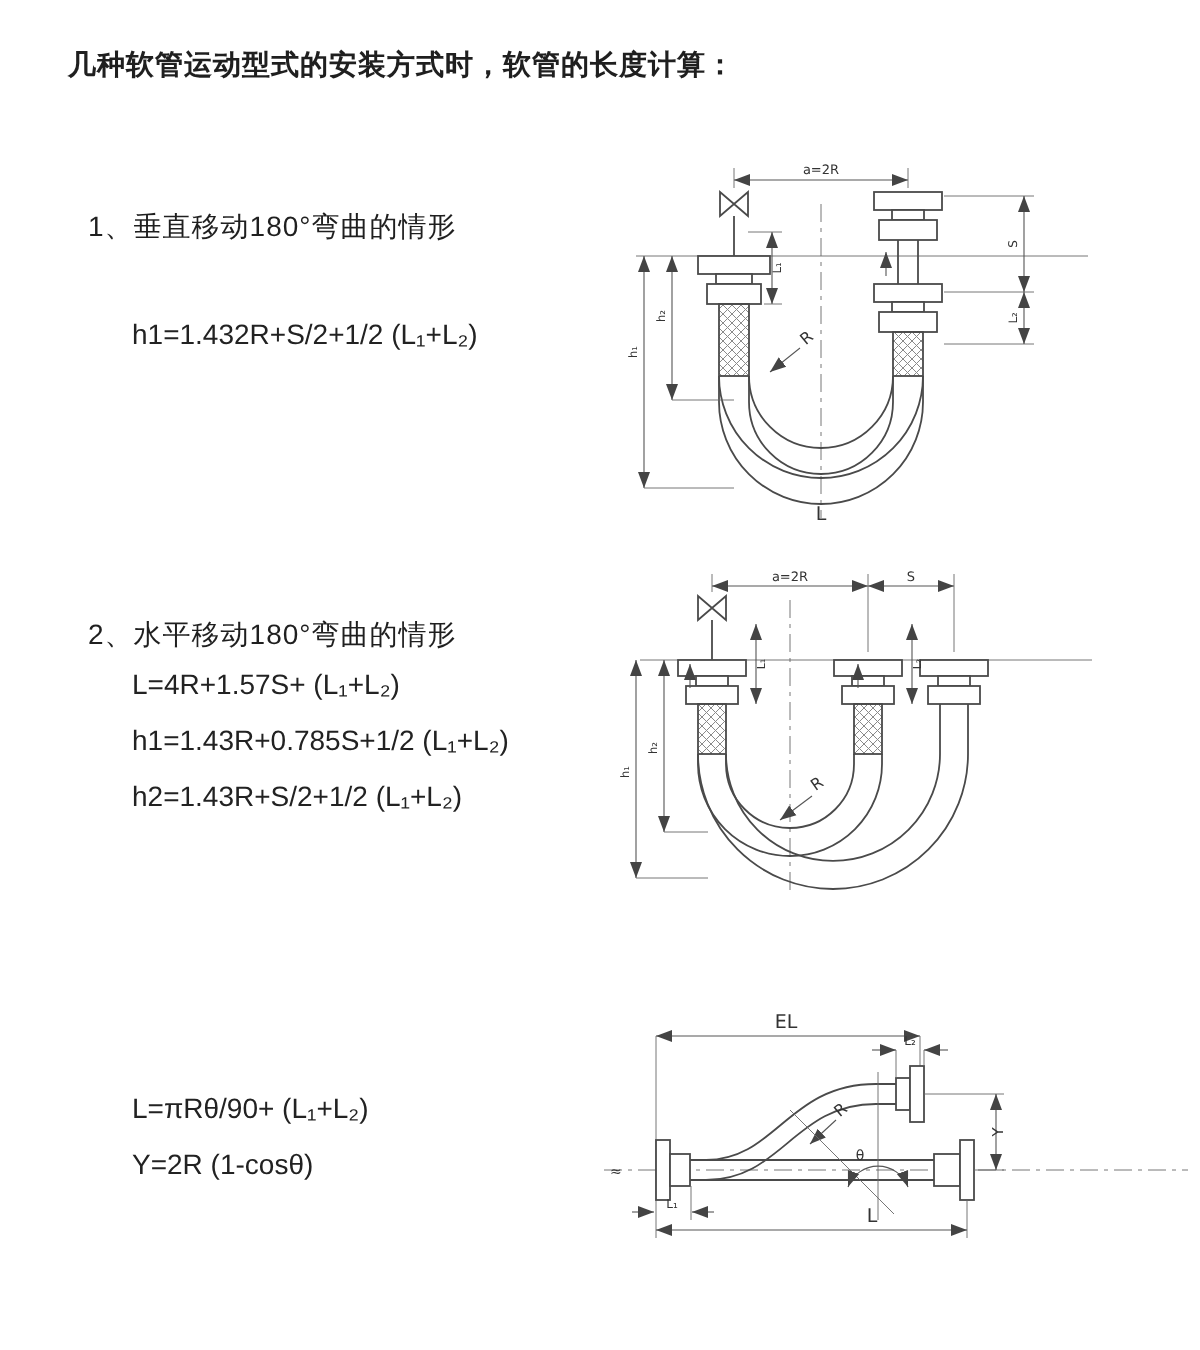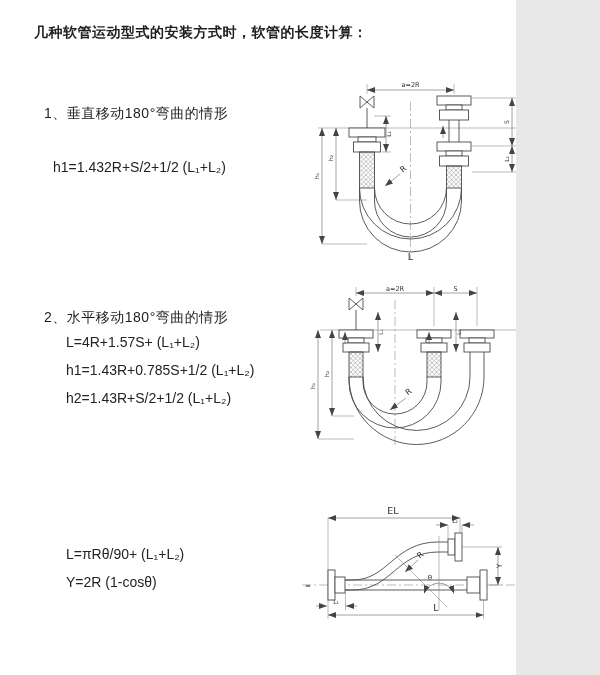--- a/index.html
+++ b/index.html
@@ -1,17 +1,17 @@
 <!DOCTYPE html>
 <html><head>
 <meta charset="utf-8">
 <style>
   html,body{margin:0;padding:0;background:#e8e8e8;}
   .page{
-    position:relative;width:516px;height:675px;background:#ffffff;overflow:hidden;
+    position:relative;width:600px;height:675px;background:#ffffff;overflow:hidden;
     font-family:"Liberation Sans","DejaVu Sans",sans-serif;color:#1f1f1f;
   }
   .doc-title{position:absolute;left:34px;top:24px;font-size:14px;font-weight:bold;letter-spacing:.5px;white-space:nowrap;}
   .sec-heading{position:absolute;font-size:14px;font-weight:normal;letter-spacing:.5px;white-space:nowrap;}
   .formula{position:absolute;font-size:14px;font-weight:500;white-space:nowrap;color:#222;}
   svg{position:absolute;overflow:visible;}
   .dl{stroke:#4a4a4a;stroke-width:.9;fill:none;}
   .fit{fill:#ffffff;stroke:#4a4a4a;stroke-width:.9;}
   .braid{fill:url(#braidp);stroke:#4a4a4a;stroke-width:.9;}
   .dim{stroke:#555;stroke-width:.55;fill:none;}
@@ -20,21 +20,21 @@
   text.lbl{fill:#333;font-family:"DejaVu Sans",sans-serif;}
 </style>
 </head>
 <body>
 
 <div class="page">
 
   <div class="doc-title">几种软管运动型式的安装方式时，软管的长度计算：</div>
 
   <div class="sec-heading" style="left:44px;top:105px">1、垂直移动180°弯曲的情形</div>
-  <div class="formula" style="left:53px;top:159px">h1=1.432R+S/2+1/2 (L₁+L₂)</div>
+  <div class="formula" style="left:66px;top:159px">h1=1.432R+S/2+1/2 (L₁+L₂)</div>
 
   <div class="sec-heading" style="left:44px;top:309px">2、水平移动180°弯曲的情形</div>
   <div class="formula" style="left:66px;top:334px">L=4R+1.57S+ (L₁+L₂)</div>
   <div class="formula" style="left:66px;top:362px">h1=1.43R+0.785S+1/2 (L₁+L₂)</div>
   <div class="formula" style="left:66px;top:390px">h2=1.43R+S/2+1/2 (L₁+L₂)</div>
 
   <div class="formula" style="left:66px;top:546px">L=πRθ/90+ (L₁+L₂)</div>
   <div class="formula" style="left:66px;top:574px">Y=2R (1-cosθ)</div>
 
   <svg style="left:312px;top:76px" width="288" height="186" viewBox="0 0 288 186">

